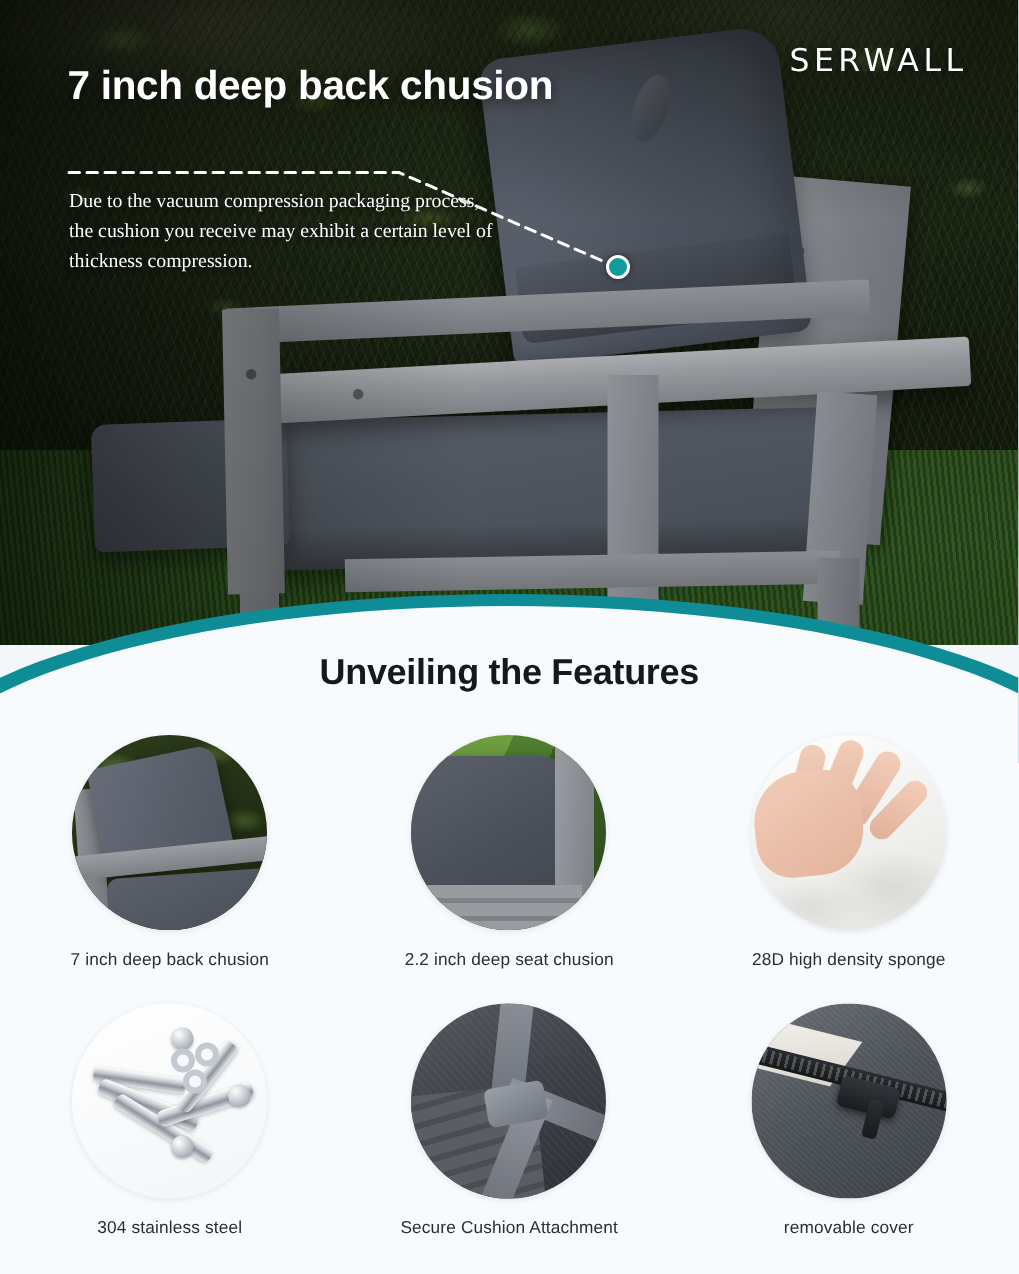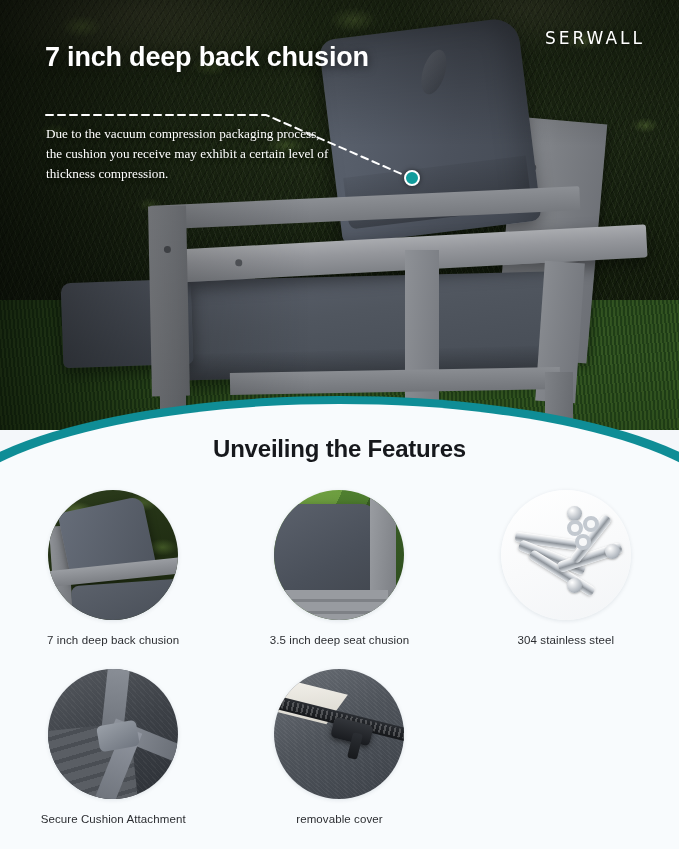--- a/index.html
+++ b/index.html
@@ -207,21 +207,21 @@
     position:absolute; inset:0;
     background:
       linear-gradient(90deg, rgba(0,0,0,.55) 0%, rgba(0,0,0,.18) 26%, rgba(0,0,0,0) 46%),
       linear-gradient(180deg, rgba(0,0,0,.42) 0%, rgba(0,0,0,0) 34%);
     pointer-events:none;
   }
 
   
   .brand{
     position:absolute; right:34px; top:28px;
-    font-size:17px;
+    font-size:21px;
     letter-spacing:3px;
     color:#ffffff;
     font-weight:400;
     font-family:"DejaVu Sans", sans-serif;
     text-shadow:0 1px 4px rgba(0,0,0,.6);
     white-space:nowrap;
     text-align:right;
   }
 
   .headline{
@@ -553,23 +553,34 @@
         </div>
         <div class="caption">7 inch deep back chusion</div>
       </div>
 
       <div class="cell">
         <div class="thumb t2">
           <div class="cushbig"></div>
             <div class="frame"></div>
             <div class="slats"></div>
         </div>
-        <div class="caption">3.5 inch deep seat chusion</div>
+        <div class="caption">2.2 inch deep seat chusion</div>
       </div>
 
+      <div class="cell">
+        <div class="thumb t3">
+          <div class="foam"></div>
+          <div class="fg f1"></div>
+            <div class="fg f2"></div>
+          <div class="fg f3"></div>
+            <div class="fg f4"></div>
+          <div class="palm"></div>
+        </div>
+        <div class="caption">28D high density sponge</div>
+      </div>
 
       <div class="cell">
         <div class="thumb t4">
           <div class="bolt b1"></div>
             <div class="bolt b2"></div>
             <div class="bolt b3"></div>
           <div class="bolt b4"></div>
             <div class="bolt b5"></div>
           <div class="head h1"></div>
             <div class="head h2"></div>

